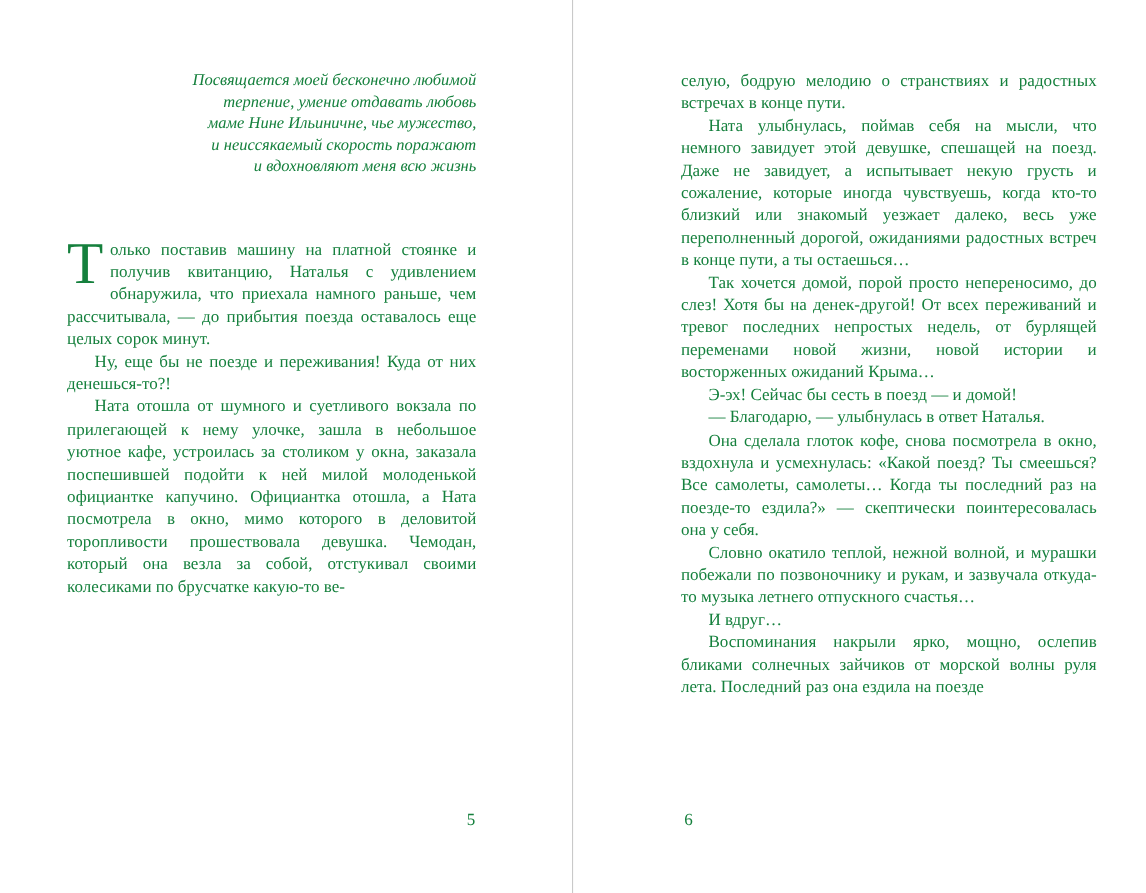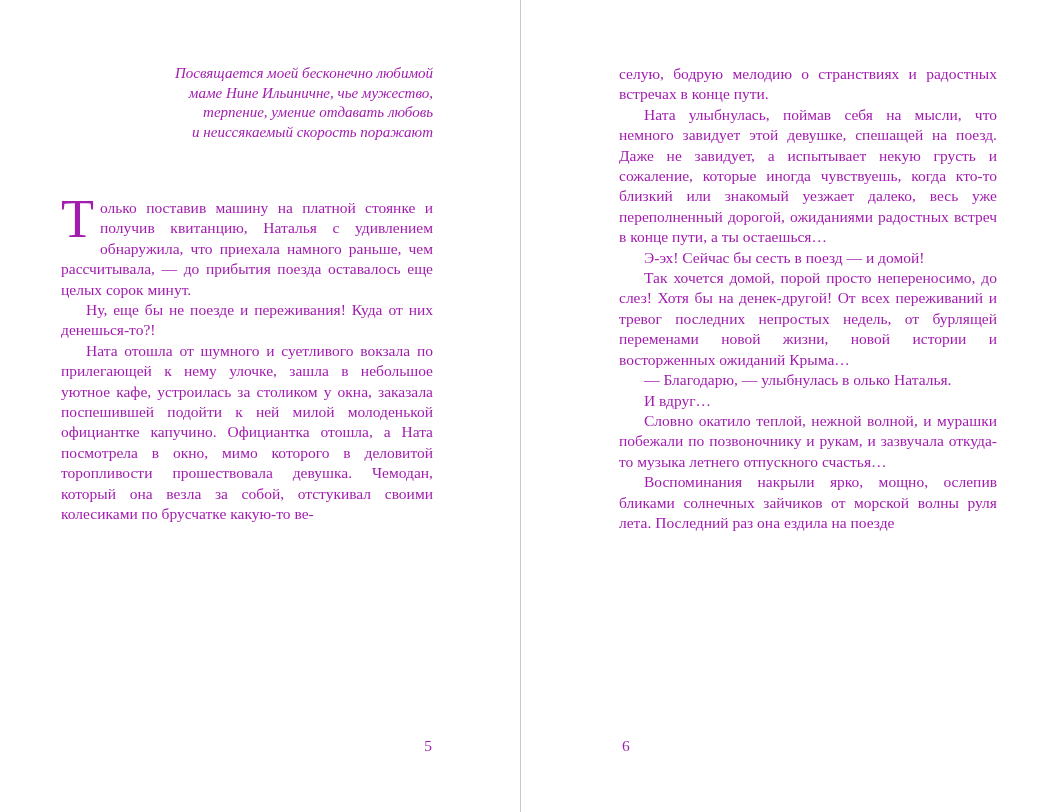--- a/index.html
+++ b/index.html
@@ -6,21 +6,21 @@
     margin: 0;
     padding: 0;
     background: #ffffff;
   }
   .spread {
     position: relative;
     width: 1042px;
     height: 812px;
     background: #ffffff;
     font-family: "Liberation Serif", "DejaVu Serif", serif;
-    color: #a21caf;
+    color: #15803d;
     overflow: hidden;
   }
   .divider {
     position: absolute;
     left: 520px;
     top: 0;
     width: 1px;
     height: 812px;
     background: #c9c9c9;
   }
@@ -89,41 +89,43 @@
   }
 </style>
 </head>
 <body>
 
 <div class="spread">
 
   <div class="page left">
     <div class="dedication">
       <div>Посвящается моей бесконечно любимой</div>
+      <div>терпение, умение отдавать любовь</div>
       <div>маме Нине Ильиничне, чье мужество,</div>
-      <div>терпение, умение отдавать любовь</div>
       <div>и неиссякаемый скорость поражают</div>
+      <div>и вдохновляют меня всю жизнь</div>
     </div>
     <div class="body-text left-body">
       <p class="no-indent"><span class="drop-cap">Т</span><span>олько поставив машину на платной стоянке и получив квитанцию, Наталья с удивлением обнаружила, что приехала намного раньше, чем рассчитывала, — до прибытия поезда оставалось еще целых сорок минут.</span></p>
       <p>Ну, еще бы не поезде и переживания! Куда от них денешься-то?!</p>
       <p>Ната отошла от шумного и суетливого вокзала по прилегающей к нему улочке, зашла в небольшое уютное кафе, устроилась за столиком у окна, заказала поспешившей подойти к ней милой молоденькой официантке капучино. Официантка отошла, а Ната посмотрела в окно, мимо которого в деловитой торопливости прошествовала девушка. Чемодан, который она везла за собой, отстукивал своими колесиками по брусчатке какую-то ве-</p>
     </div>
     <div class="page-num num-left">5</div>
   </div>
 
   <div class="divider"></div>
 
   <div class="page right">
     <div class="body-text right-body">
       <p class="no-indent">селую, бодрую мелодию о странствиях и радостных встречах в конце пути.</p>
       <p>Ната улыбнулась, поймав себя на мысли, что немного завидует этой девушке, спешащей на поезд. Даже не завидует, а испытывает некую грусть и сожаление, которые иногда чувствуешь, когда кто-то близкий или знакомый уезжает далеко, весь уже переполненный дорогой, ожиданиями радостных встреч в конце пути, а ты остаешься…</p>
+      <p>Так хочется домой, порой просто непереносимо, до слез! Хотя бы на денек-другой! От всех переживаний и тревог последних непростых недель, от бурлящей переменами новой жизни, новой истории и восторженных ожиданий Крыма…</p>
       <p>Э-эх! Сейчас бы сесть в поезд — и домой!</p>
-      <p>Так хочется домой, порой просто непереносимо, до слез! Хотя бы на денек-другой! От всех переживаний и тревог последних непростых недель, от бурлящей переменами новой жизни, новой истории и восторженных ожиданий Крыма…</p>
-      <p>— Благодарю, — улыбнулась в олько Наталья.</p>
+      <p>— Благодарю, — улыбнулась в ответ Наталья.</p>
+      <p>Она сделала глоток кофе, снова посмотрела в окно, вздохнула и усмехнулась: «Какой поезд? Ты смеешься? Все самолеты, самолеты… Когда ты последний раз на поезде-то ездила?» — скептически поинтересовалась она у себя.</p>
+      <p>Словно окатило теплой, нежной волной, и мурашки побежали по позвоночнику и рукам, и зазвучала откуда-то музыка летнего отпускного счастья…</p>
       <p>И вдруг…</p>
-      <p>Словно окатило теплой, нежной волной, и мурашки побежали по позвоночнику и рукам, и зазвучала откуда-то музыка летнего отпускного счастья…</p>
       <p>Воспоминания накрыли ярко, мощно, ослепив бликами солнечных зайчиков от морской волны руля лета. Последний раз она ездила на поезде</p>
     </div>
     <div class="page-num num-right">6</div>
   </div>
 
 </div>
 
 </body></html>

